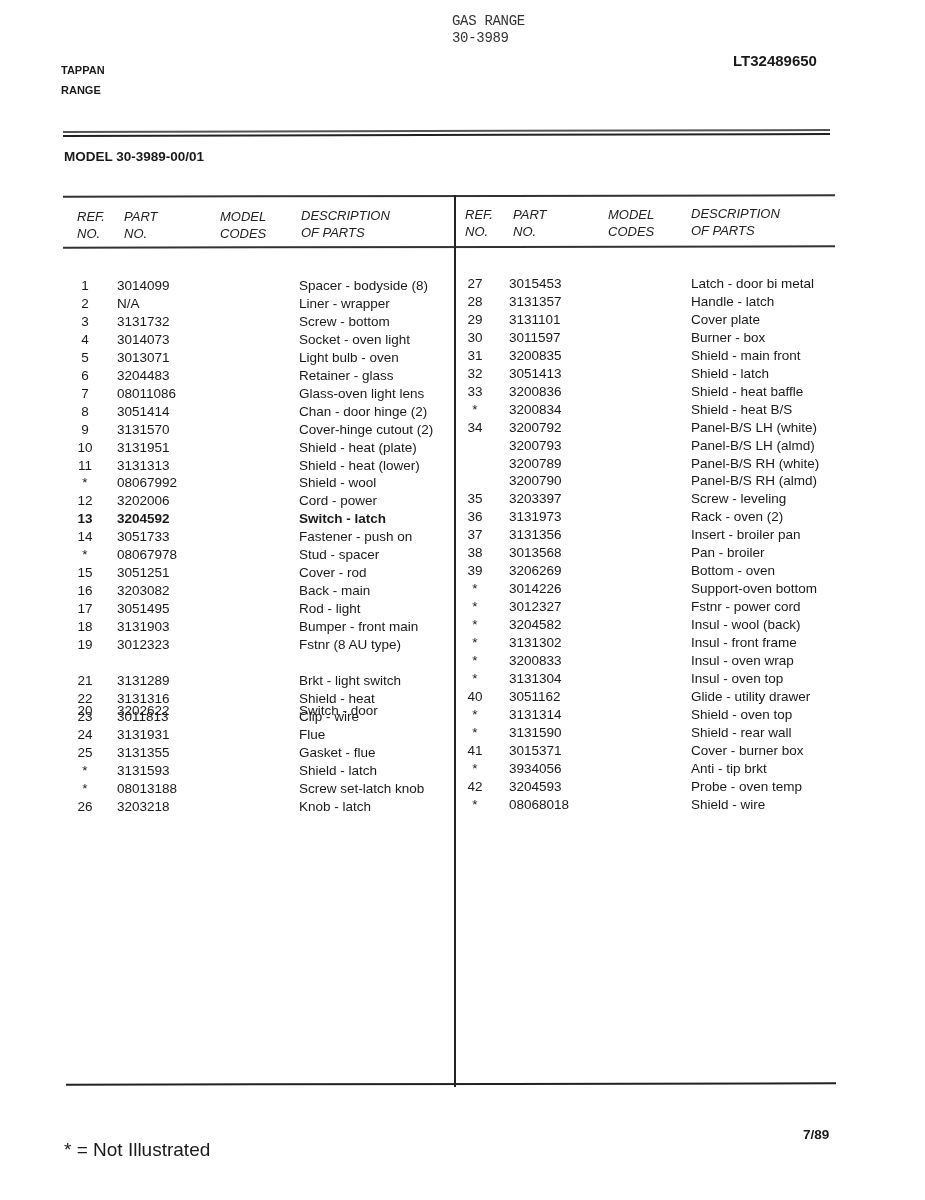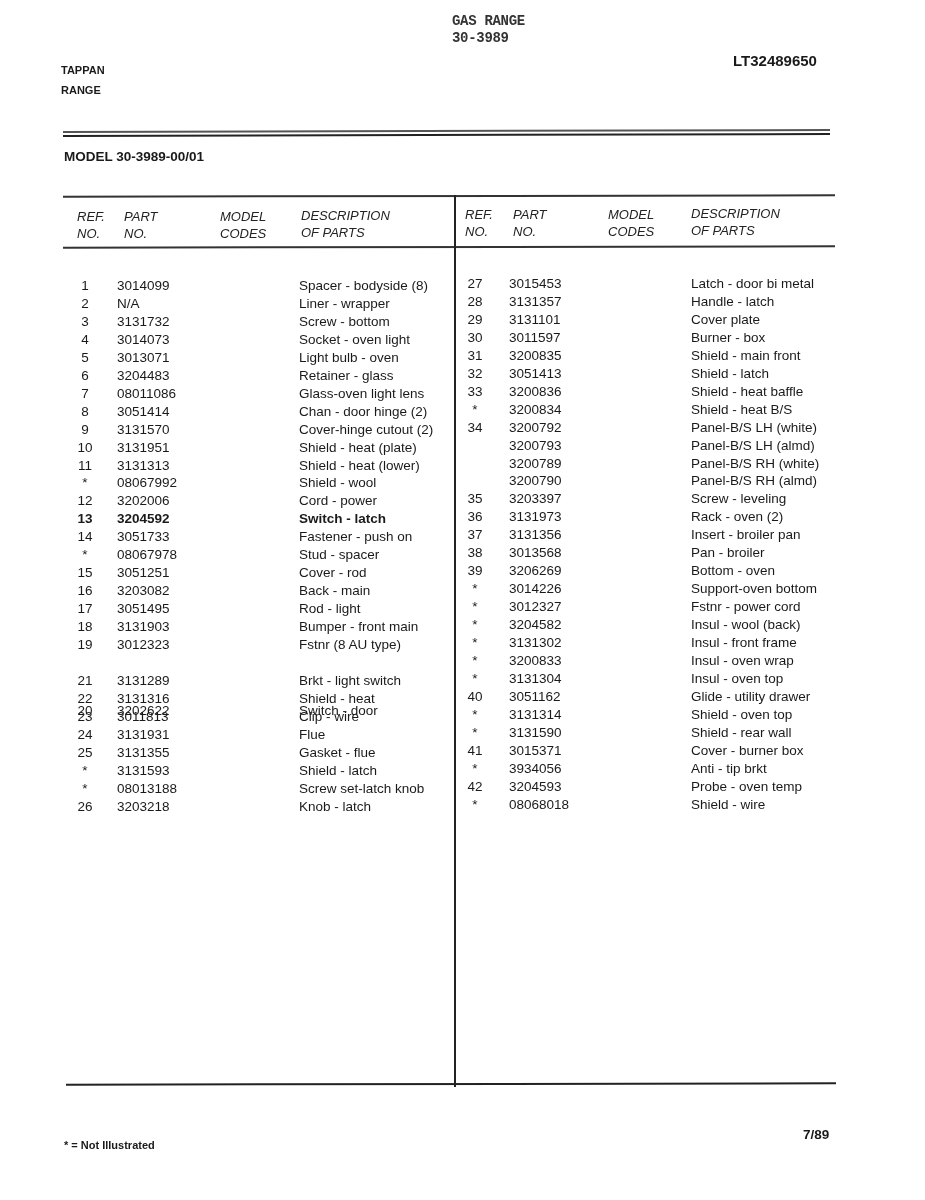--- a/index.html
+++ b/index.html
@@ -1,20 +1,20 @@
 <!DOCTYPE html>
 <html><head>
   <meta charset="utf-8">
   <style>
     html, body { margin: 0; padding: 0; background: #ffffff; }
     body {
       width: 925px; height: 1200px; position: relative; overflow: hidden;
       font-family: "Liberation Sans", sans-serif; color: #1a1a1a;
     }
-    .abs { position: absolute; font-weight: bold; }
+    .abs { position: absolute; }
     .typed {
       font-family: "Liberation Mono", monospace; font-size: 14px; line-height: 17px;
       color: #333; letter-spacing: -0.3px;
     }
     #hdr-title { left: 452px; top: 13px; }
     #hdr-brand { left: 61px; top: 60px; font-size: 11px; line-height: 20px; font-weight: bold; }
     #hdr-docnum { left: 733px; top: 52px; font-size: 15px; font-weight: bold; }
     .rule { position: absolute; background: #222; }
     #rule-top1 { left: 63px; top: 130px; width: 767px; height: 2px; background: #555; transform: rotate(-0.15deg); }
     #rule-top2 { left: 63px; top: 134px; width: 767px; height: 2px; transform: rotate(-0.15deg); }
@@ -33,21 +33,21 @@
     
     .L .ref { left: 70px; }
     .L .part { left: 117px; }
     .L .codes { left: 220px; }
     .L .desc { left: 299px; }
     
     .R .ref { left: 460px; }
     .R .part { left: 509px; }
     .R .codes { left: 608px; }
     .R .desc { left: 691px; }
-    #footnote { left: 64px; top: 1139px; font-size: 11px; font-weight: bold; }
+    #footnote { left: 64px; top: 1139px; font-size: 19px; font-weight: normal; }
     #page-date { left: 803px; top: 1127px; font-size: 13.5px; font-weight: bold; }
   </style>
 </head>
 <body>
 
 <div class="abs typed" id="hdr-title">
   <div>GAS RANGE</div>
   <div>30-3989</div>
 </div>
 <div class="abs" id="hdr-brand">

